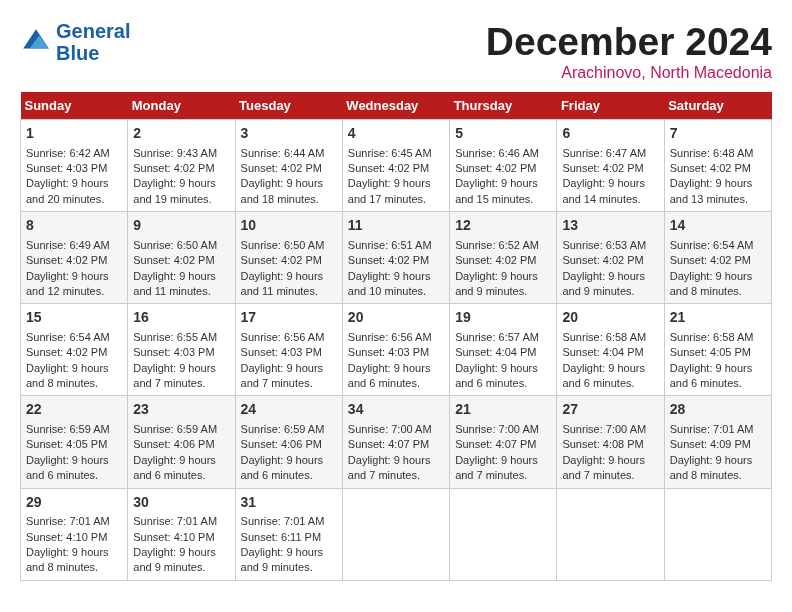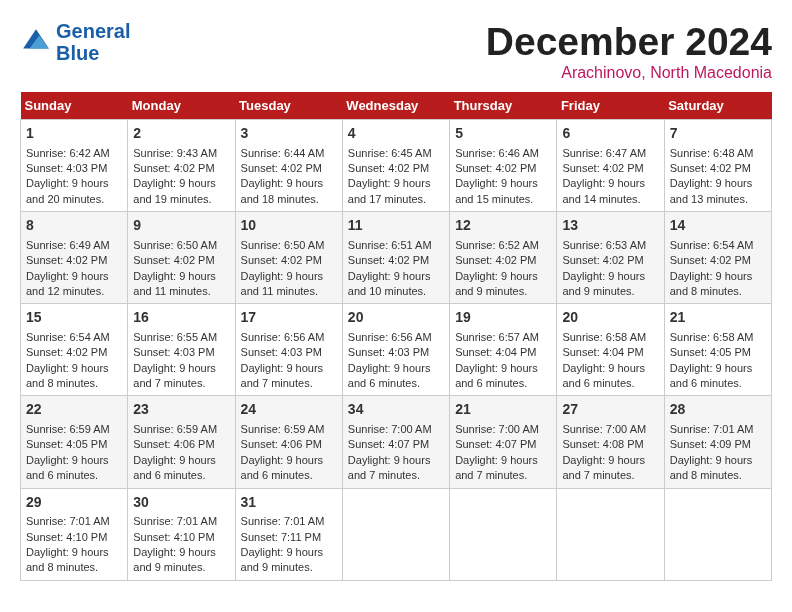--- a/index.html
+++ b/index.html
@@ -300,21 +300,21 @@
       </td>
         <td>
         <span class="day-num">30</span>
         <span>Sunrise: 7:01 AM</span><br>
         <span>Sunset: 4:10 PM</span><br>
         <span>Daylight: 9 hours and 9 minutes.</span>
       </td>
         <td>
         <span class="day-num">31</span>
         <span>Sunrise: 7:01 AM</span><br>
-        <span>Sunset: 7:11 PM</span><br>
+        <span>Sunset: 6:11 PM</span><br>
         <span>Daylight: 9 hours and 9 minutes.</span>
       </td>
         <td class="empty-cell"></td>
         <td class="empty-cell"></td>
         <td class="empty-cell"></td>
         <td class="empty-cell"></td>
       </tr>
     </tbody>
 </table>
 

